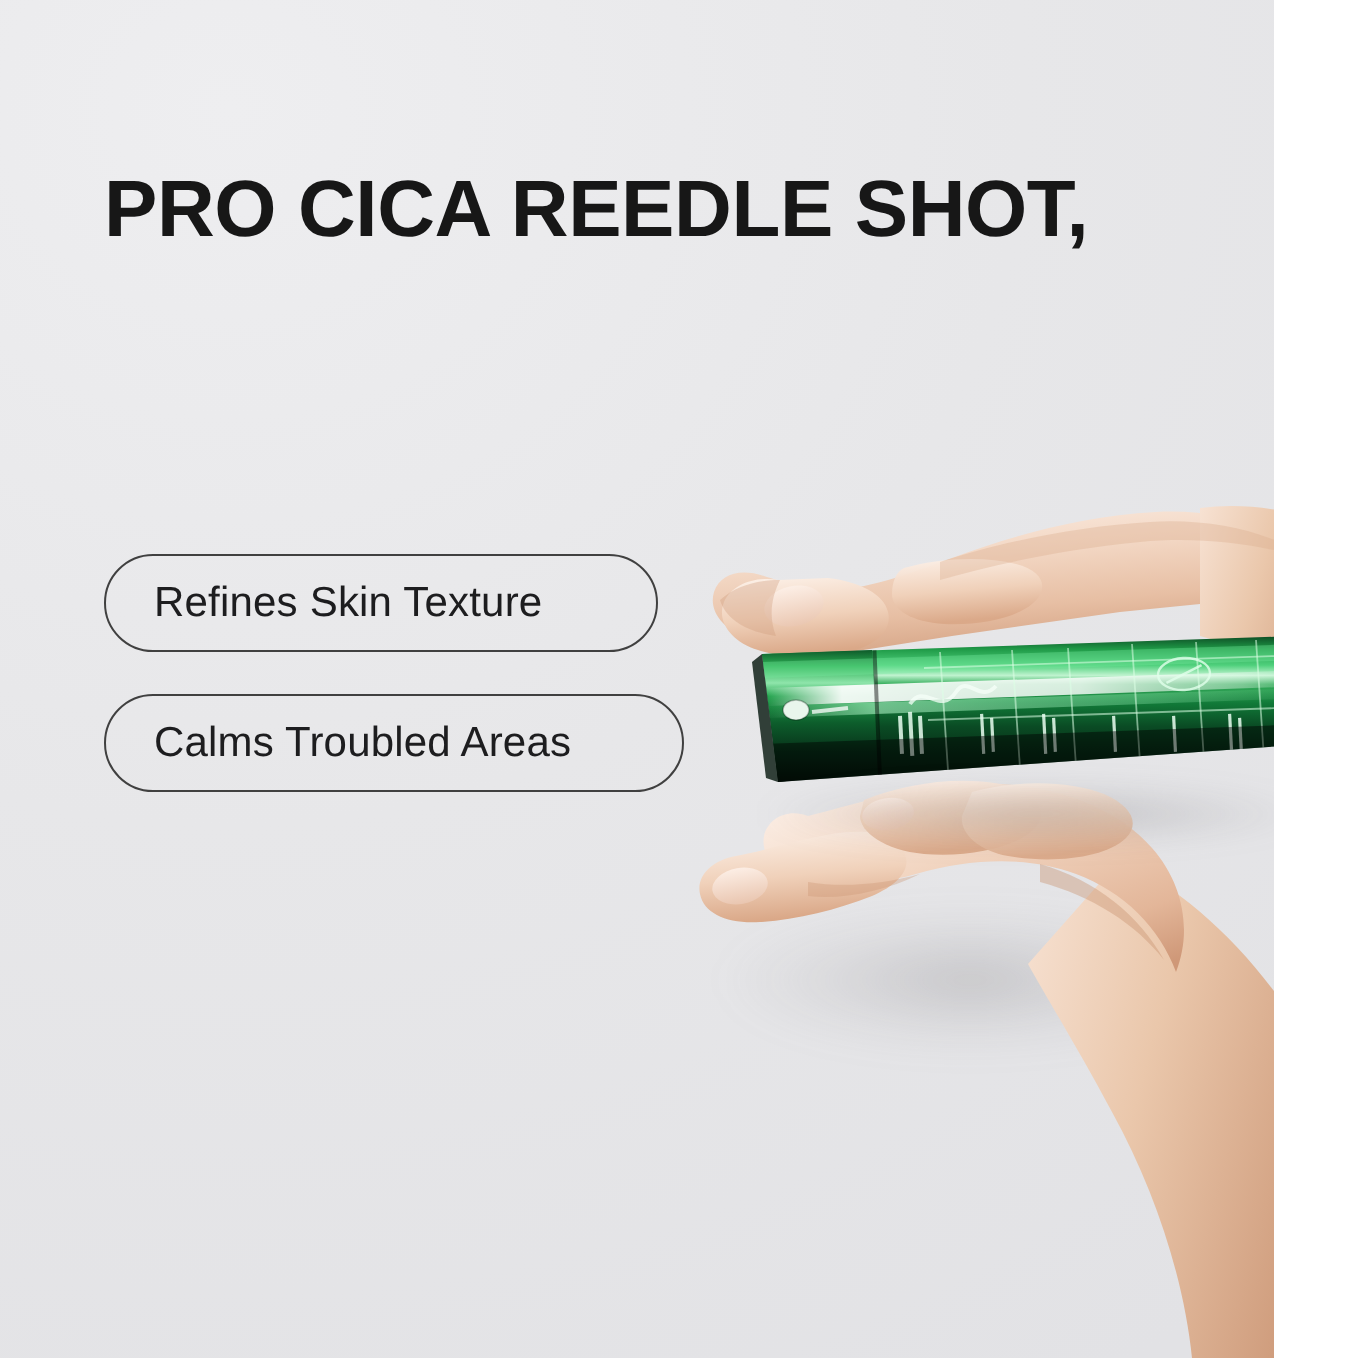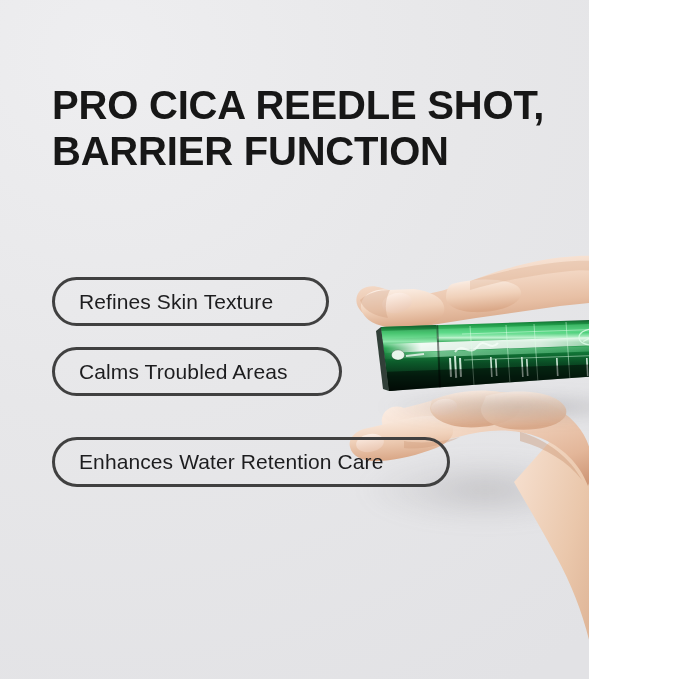--- a/index.html
+++ b/index.html
@@ -2,21 +2,21 @@
 <html><head>
 <meta charset="utf-8">
 <style>
   html, body {
     margin: 0;
     padding: 0;
     background: #ffffff;
   }
   #page {
     position: relative;
-    width: 589px;
+    width: 637px;
     height: 679px;
     overflow: hidden;
     background: #e7e7e9;
     font-family: "Liberation Sans", sans-serif;
     -webkit-font-smoothing: antialiased;
   }
   
   #bg-gradient {
     position: absolute;
     inset: 0;
@@ -36,21 +36,21 @@
     line-height: 46px;
     letter-spacing: -0.2px;
     text-transform: uppercase;
   }
   #headline .hl-line { display: block; white-space: nowrap; }
 
   
   .pill {
     position: absolute;
     box-sizing: border-box;
-    border: 3px solid #404040;
+    border: 1px solid #404040;
     border-radius: 999px;
     background: transparent;
     color: #1d1d1f;
     font-size: 21px;
     font-weight: 400;
     letter-spacing: 0.1px;
     display: flex;
     align-items: center;
     padding-left: 24px;
     z-index: 40;
@@ -309,26 +309,22 @@
       <path d="M486,396 C508,390 534,390 552,397 C566,403 570,412 563,419
                C553,429 526,432 504,428 C488,425 480,416 481,408 Z" fill="url(#fingerG)" opacity="0.92"></path>
 
       <path d="M520,432 C548,440 570,458 582,480 C568,462 546,448 520,441 Z" fill="#c8906f" opacity="0.4"></path>
       <path d="M404,441 C422,444 442,442 460,437 C442,446 420,450 404,448 Z" fill="#cc9474" opacity="0.35"></path>
     </g>
   </svg>
 
   <div id="headline">
     <span class="hl-line">PRO CICA REEDLE SHOT,</span>
-    <span class="hl-line">BARRIER FUNCTION</span>
   </div>
 
   <div class="pill" id="pill-0">
     <span class="pill-label">Refines Skin Texture</span>
   </div>
   <div class="pill" id="pill-1">
     <span class="pill-label">Calms Troubled Areas</span>
   </div>
-  <div class="pill" id="pill-2">
-    <span class="pill-label">Enhances Water Retention Care</span>
-  </div>
 
 </div>
 
 </body></html>

